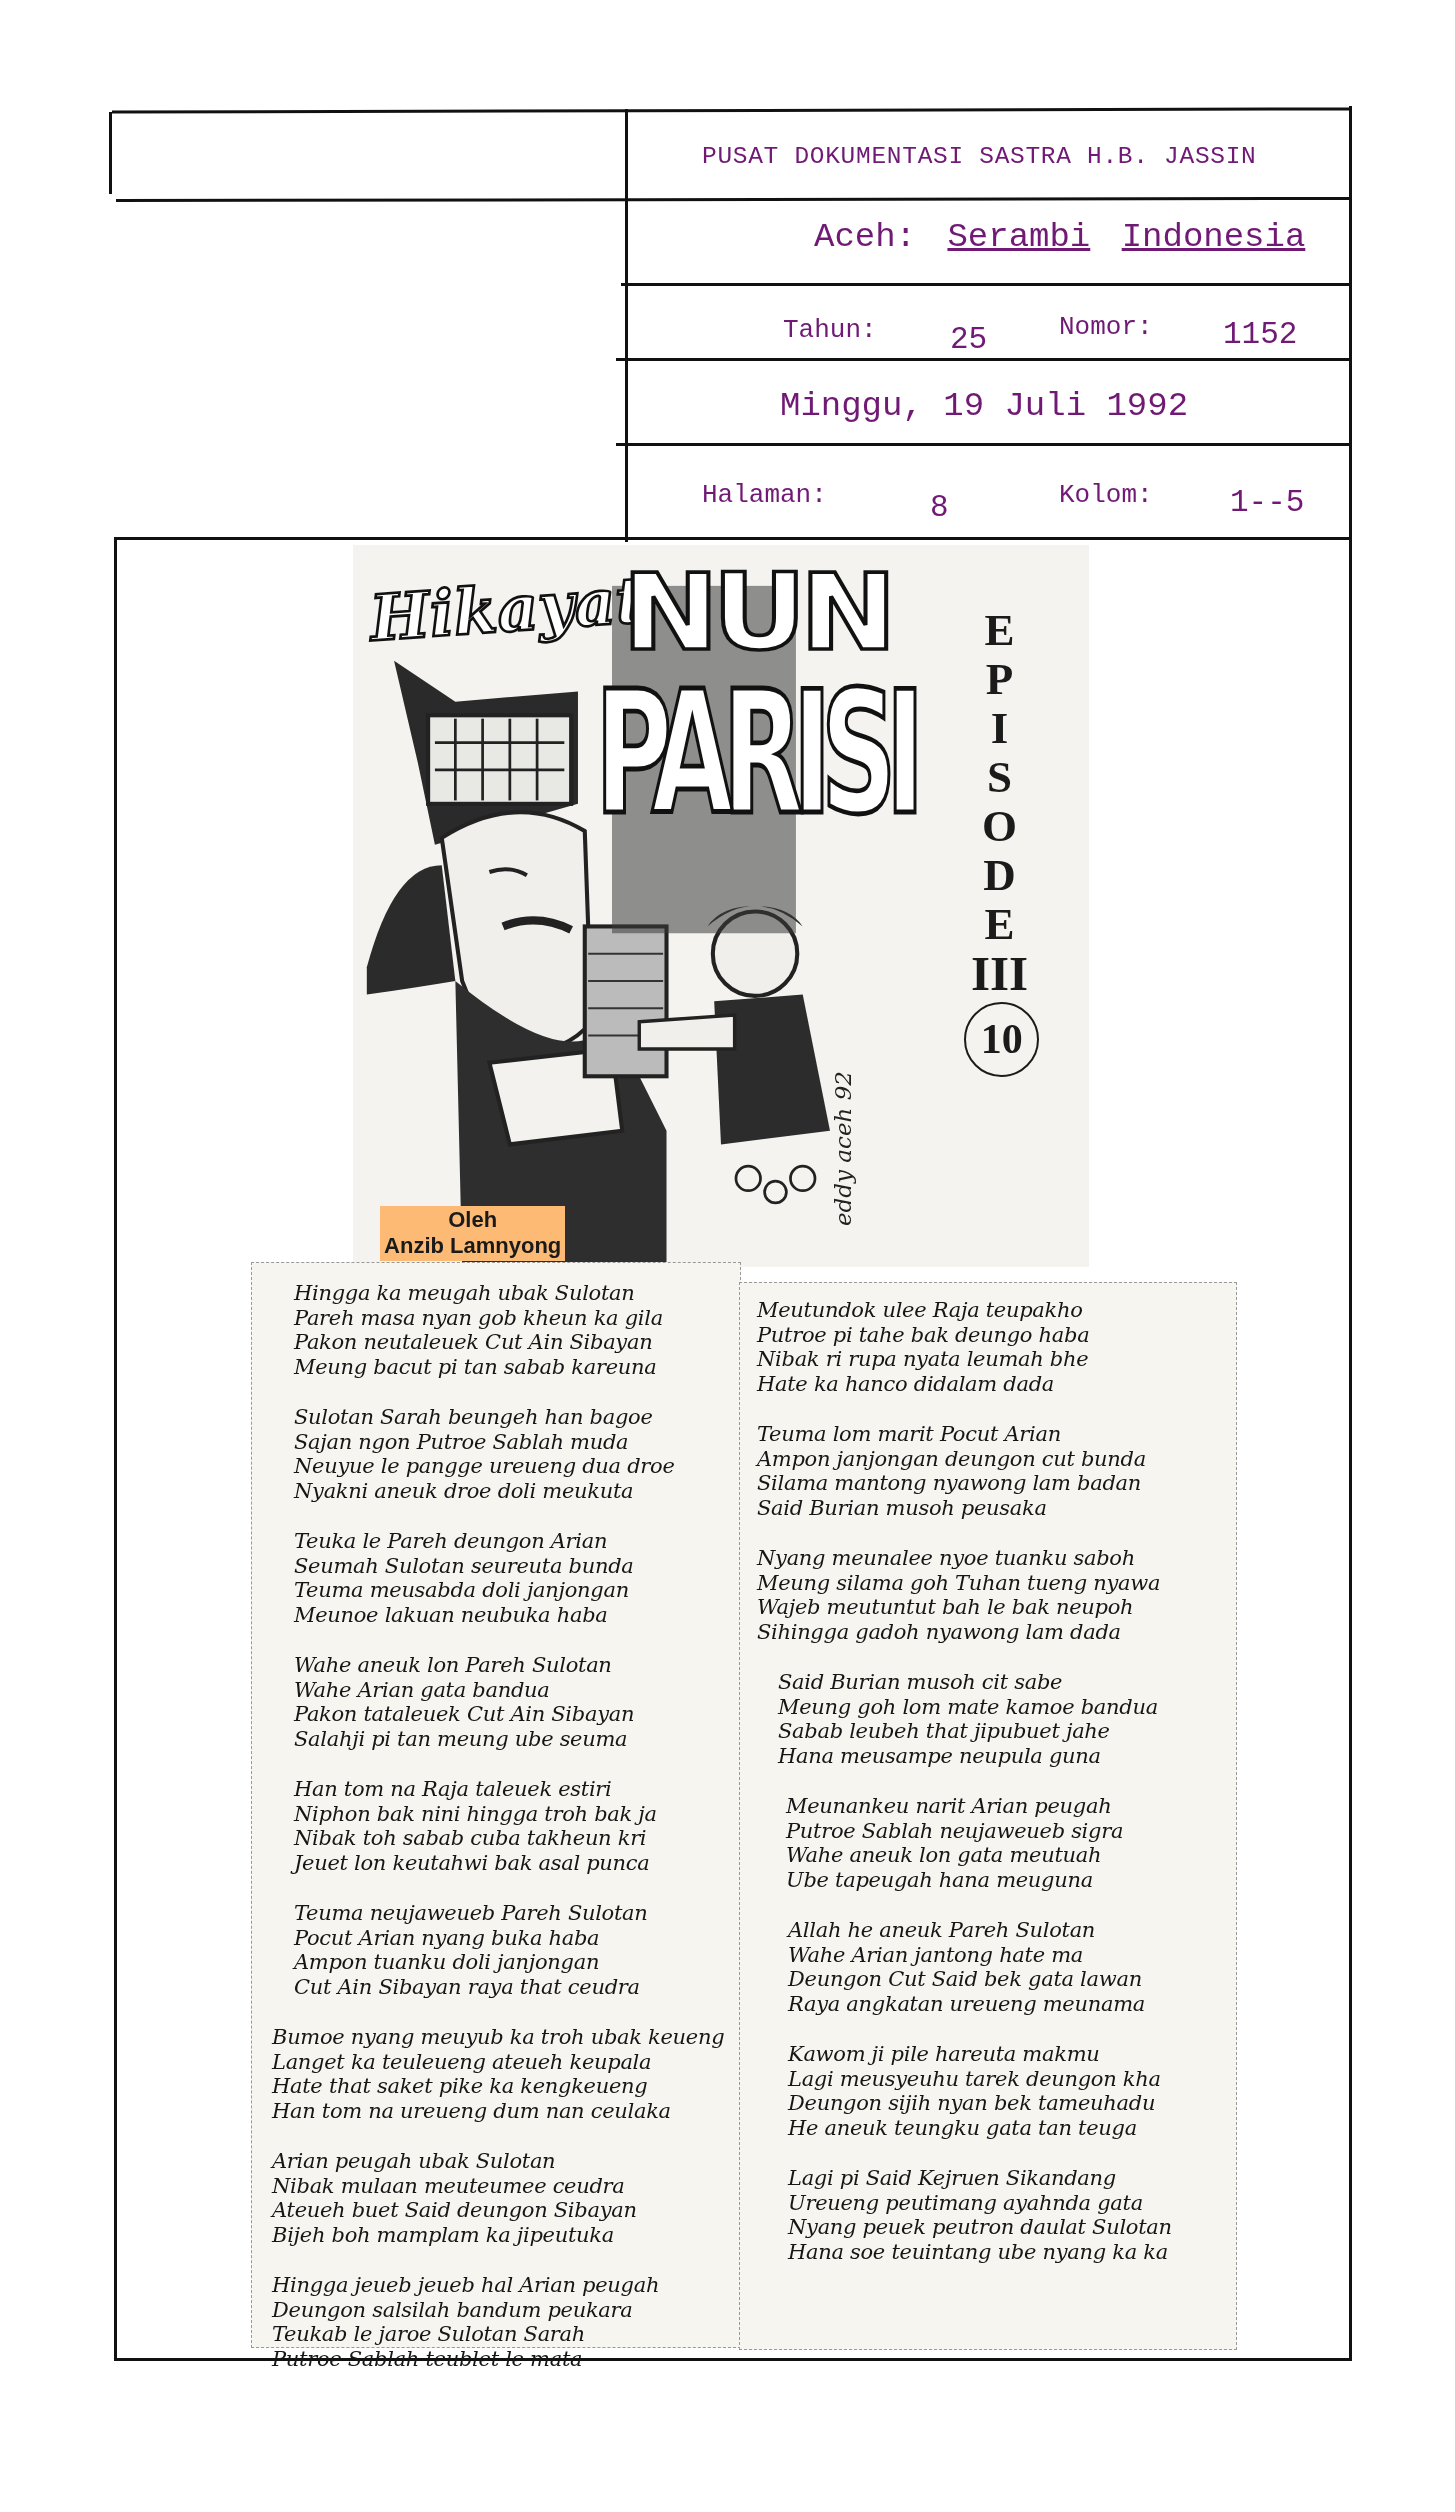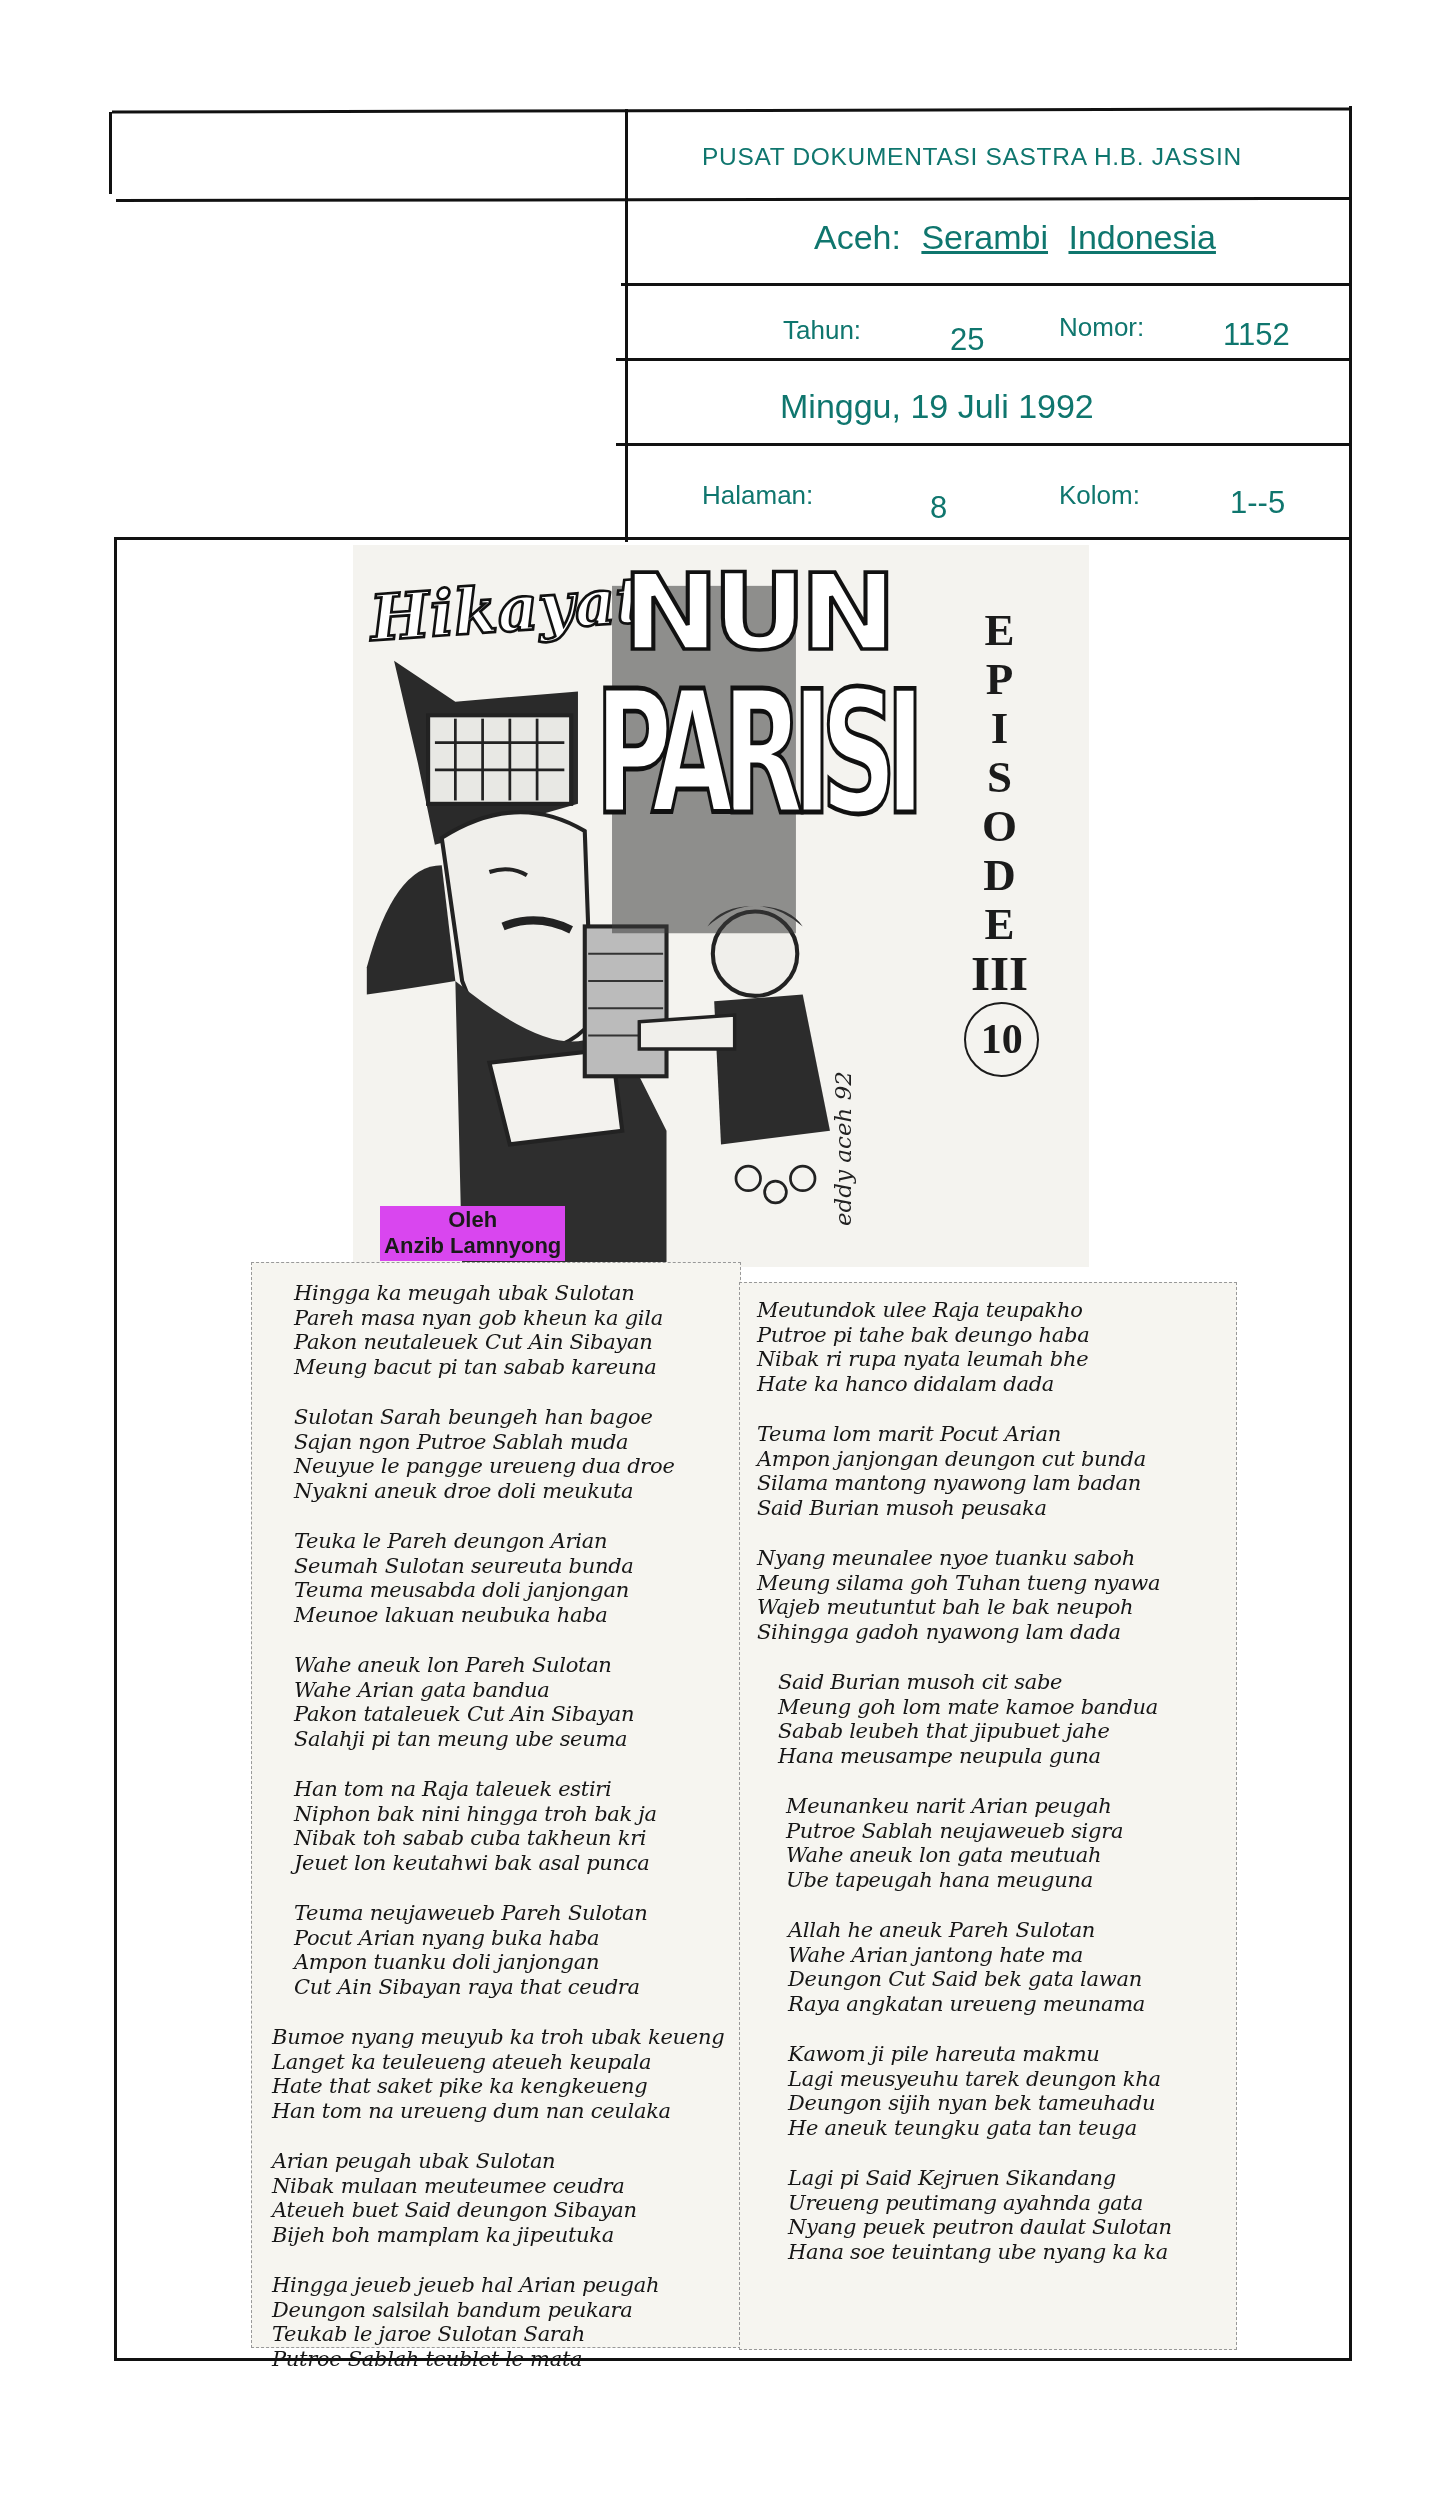--- a/index.html
+++ b/index.html
@@ -1,18 +1,18 @@
 <!DOCTYPE html>
 <html style="font-size:11px"><head>
 <meta charset="utf-8">
 <style>
   html, body { margin: 0; padding: 0; background: #ffffff; }
   body { width: 1455px; height: 2512px; position: relative; overflow: hidden; }
   .frame-line { position: absolute; background: #111; }
-  .hdr-text { position: absolute; font-family: Liberation Sans, sans-serif; color: #0f766e; white-space: nowrap; }
+  .hdr-text { position: absolute; font-family: Liberation Mono, monospace; color: #701a75; white-space: nowrap; }
   .clip { position: absolute; background: #f6f5f0; border: 0.7px dashed #999; }
   .poem { position: absolute; font-family: "DejaVu Serif", "Liberation Serif", serif; font-style: italic; color: #161616; font-size: 21px; line-height: 24.5px; white-space: nowrap; }
   .stanza { margin-bottom: 26px; }
   .stanza div { letter-spacing: -0.3px; }
   .illus { position: absolute; left: 353px; top: 545px; width: 736px; height: 722px; background: #f4f3ef; overflow: hidden; }
   .episode { position: absolute; font-family: "Liberation Serif", "DejaVu Serif", serif; font-weight: bold; color: #1b1b1b; text-align: center; }
 </style>
 </head>
 <body>
 
@@ -94,21 +94,21 @@
         <circle cx="660" cy="930" r="18"></circle>
     </g>
 
     <rect x="380" y="60" width="270" height="510" fill="#3a3a3a" opacity="0.55"></rect>
   </svg>
 
   <div style="position:absolute; left:17px; top:27px; font-family:'DejaVu Serif',serif; font-style:italic; font-weight:bold; font-size:63px; color:#fff; -webkit-text-stroke:2.7px #111; transform:rotate(-4deg);">Hikayat</div>
   <div style="position:absolute; left:269px; top:0px; font-family:'DejaVu Sans',sans-serif; font-weight:bold; font-size:116px; letter-spacing:-6.8px; color:#fff; -webkit-text-stroke:4.1px #111; transform:scaleY(0.9);">NUN</div>
   <div style="position:absolute; left:242px; top:109px; font-family:'DejaVu Sans',sans-serif; font-weight:bold; font-size:170px; letter-spacing:-17.7px; color:#fff; -webkit-text-stroke:4.8px #111; transform:scaleX(0.62); transform-origin:left top;">PARISI</div>
 
-  <div style="position:absolute; left:27px; top:661px; text-align:center; font-family:'Liberation Sans',sans-serif; font-weight:bold; font-size:22px; color:#1a1a1a; background:#d946ef; padding:1.4px 4.1px;">
+  <div style="position:absolute; left:27px; top:661px; text-align:center; font-family:'Liberation Sans',sans-serif; font-weight:bold; font-size:22px; color:#1a1a1a; background:#fdba74; padding:1.4px 4.1px;">
     <div>Oleh</div>
     <div>Anzib Lamnyong</div>
   </div>
 
   <div style="position:absolute; left:477px; top:681px; font-family:'DejaVu Serif',serif; font-style:italic; font-size:23px; color:#222; transform:rotate(-90deg); transform-origin:left top; white-space:nowrap;">eddy aceh 92</div>
 
   
   <div class="episode" style="left:616px; top:61px; width:61px; font-size:45px; line-height:49px;">
     <div>E</div>
     <div>P</div>

